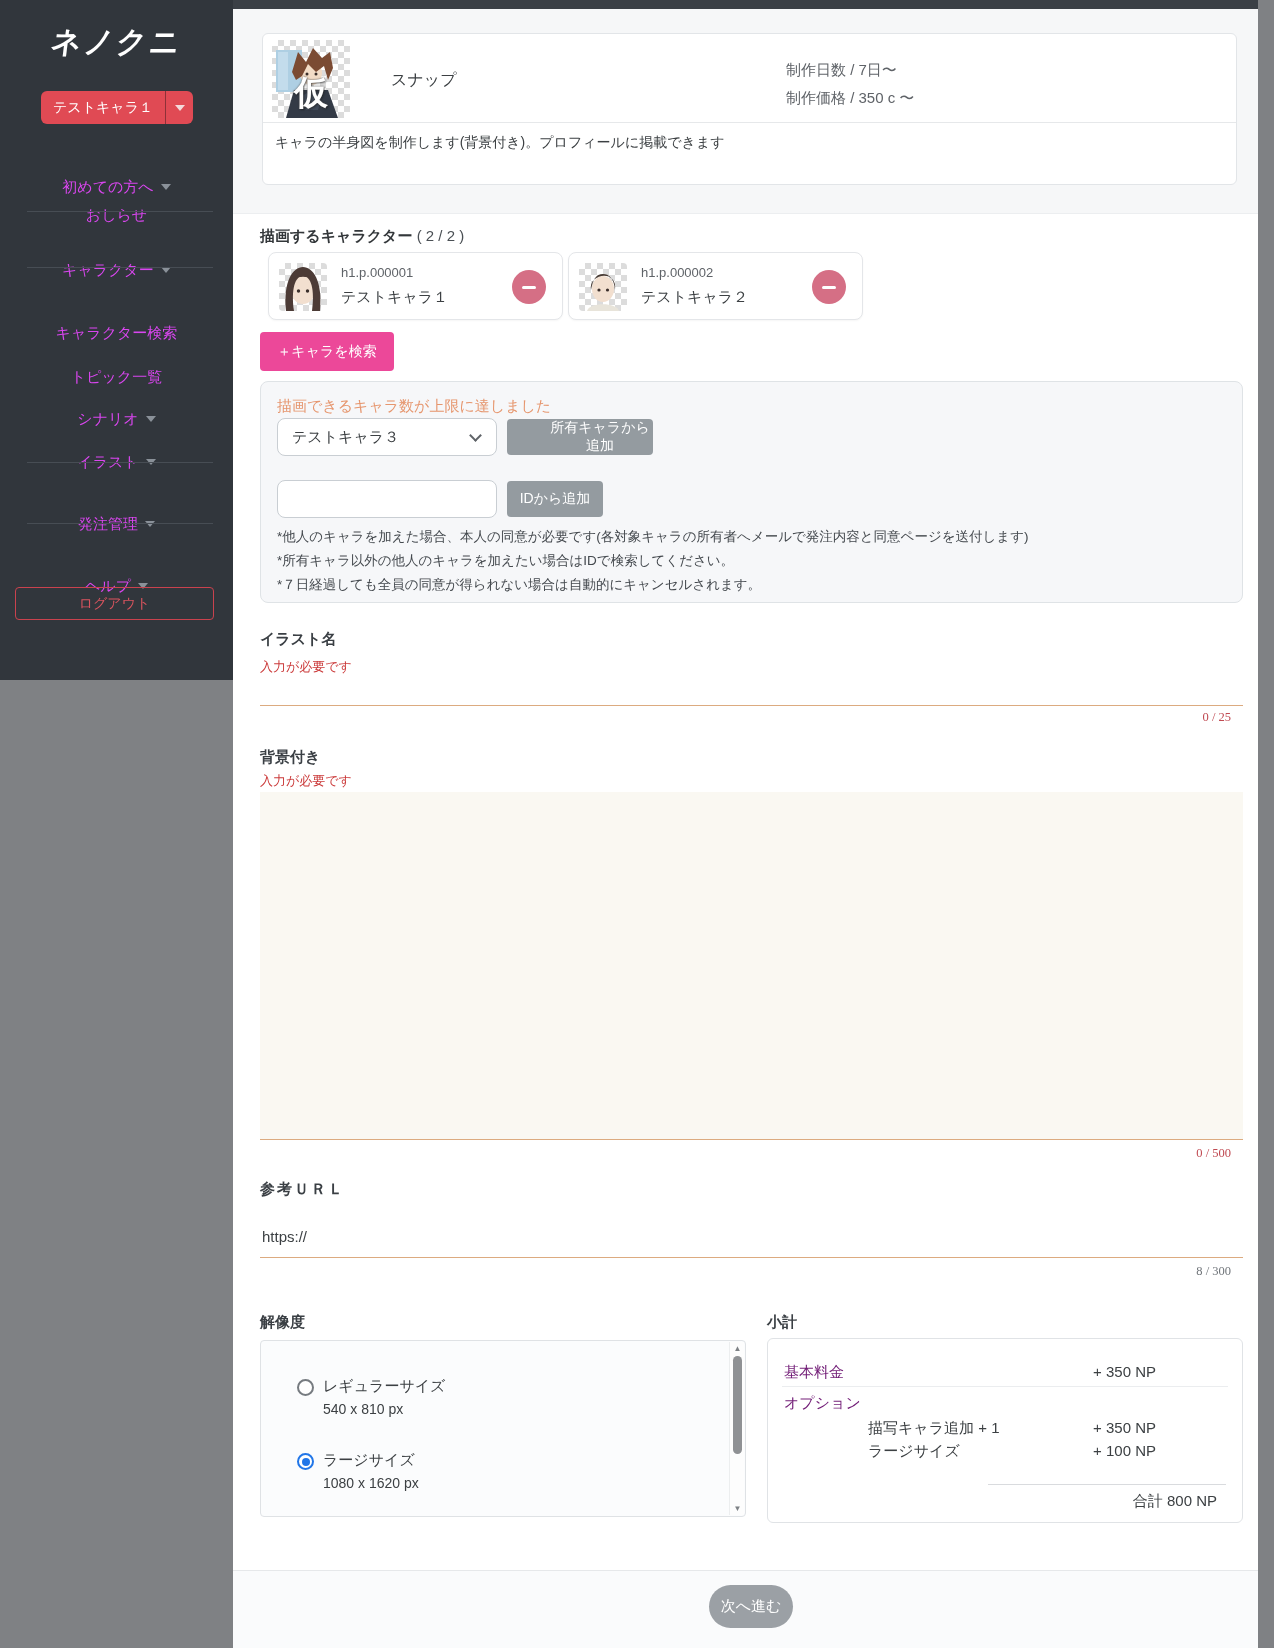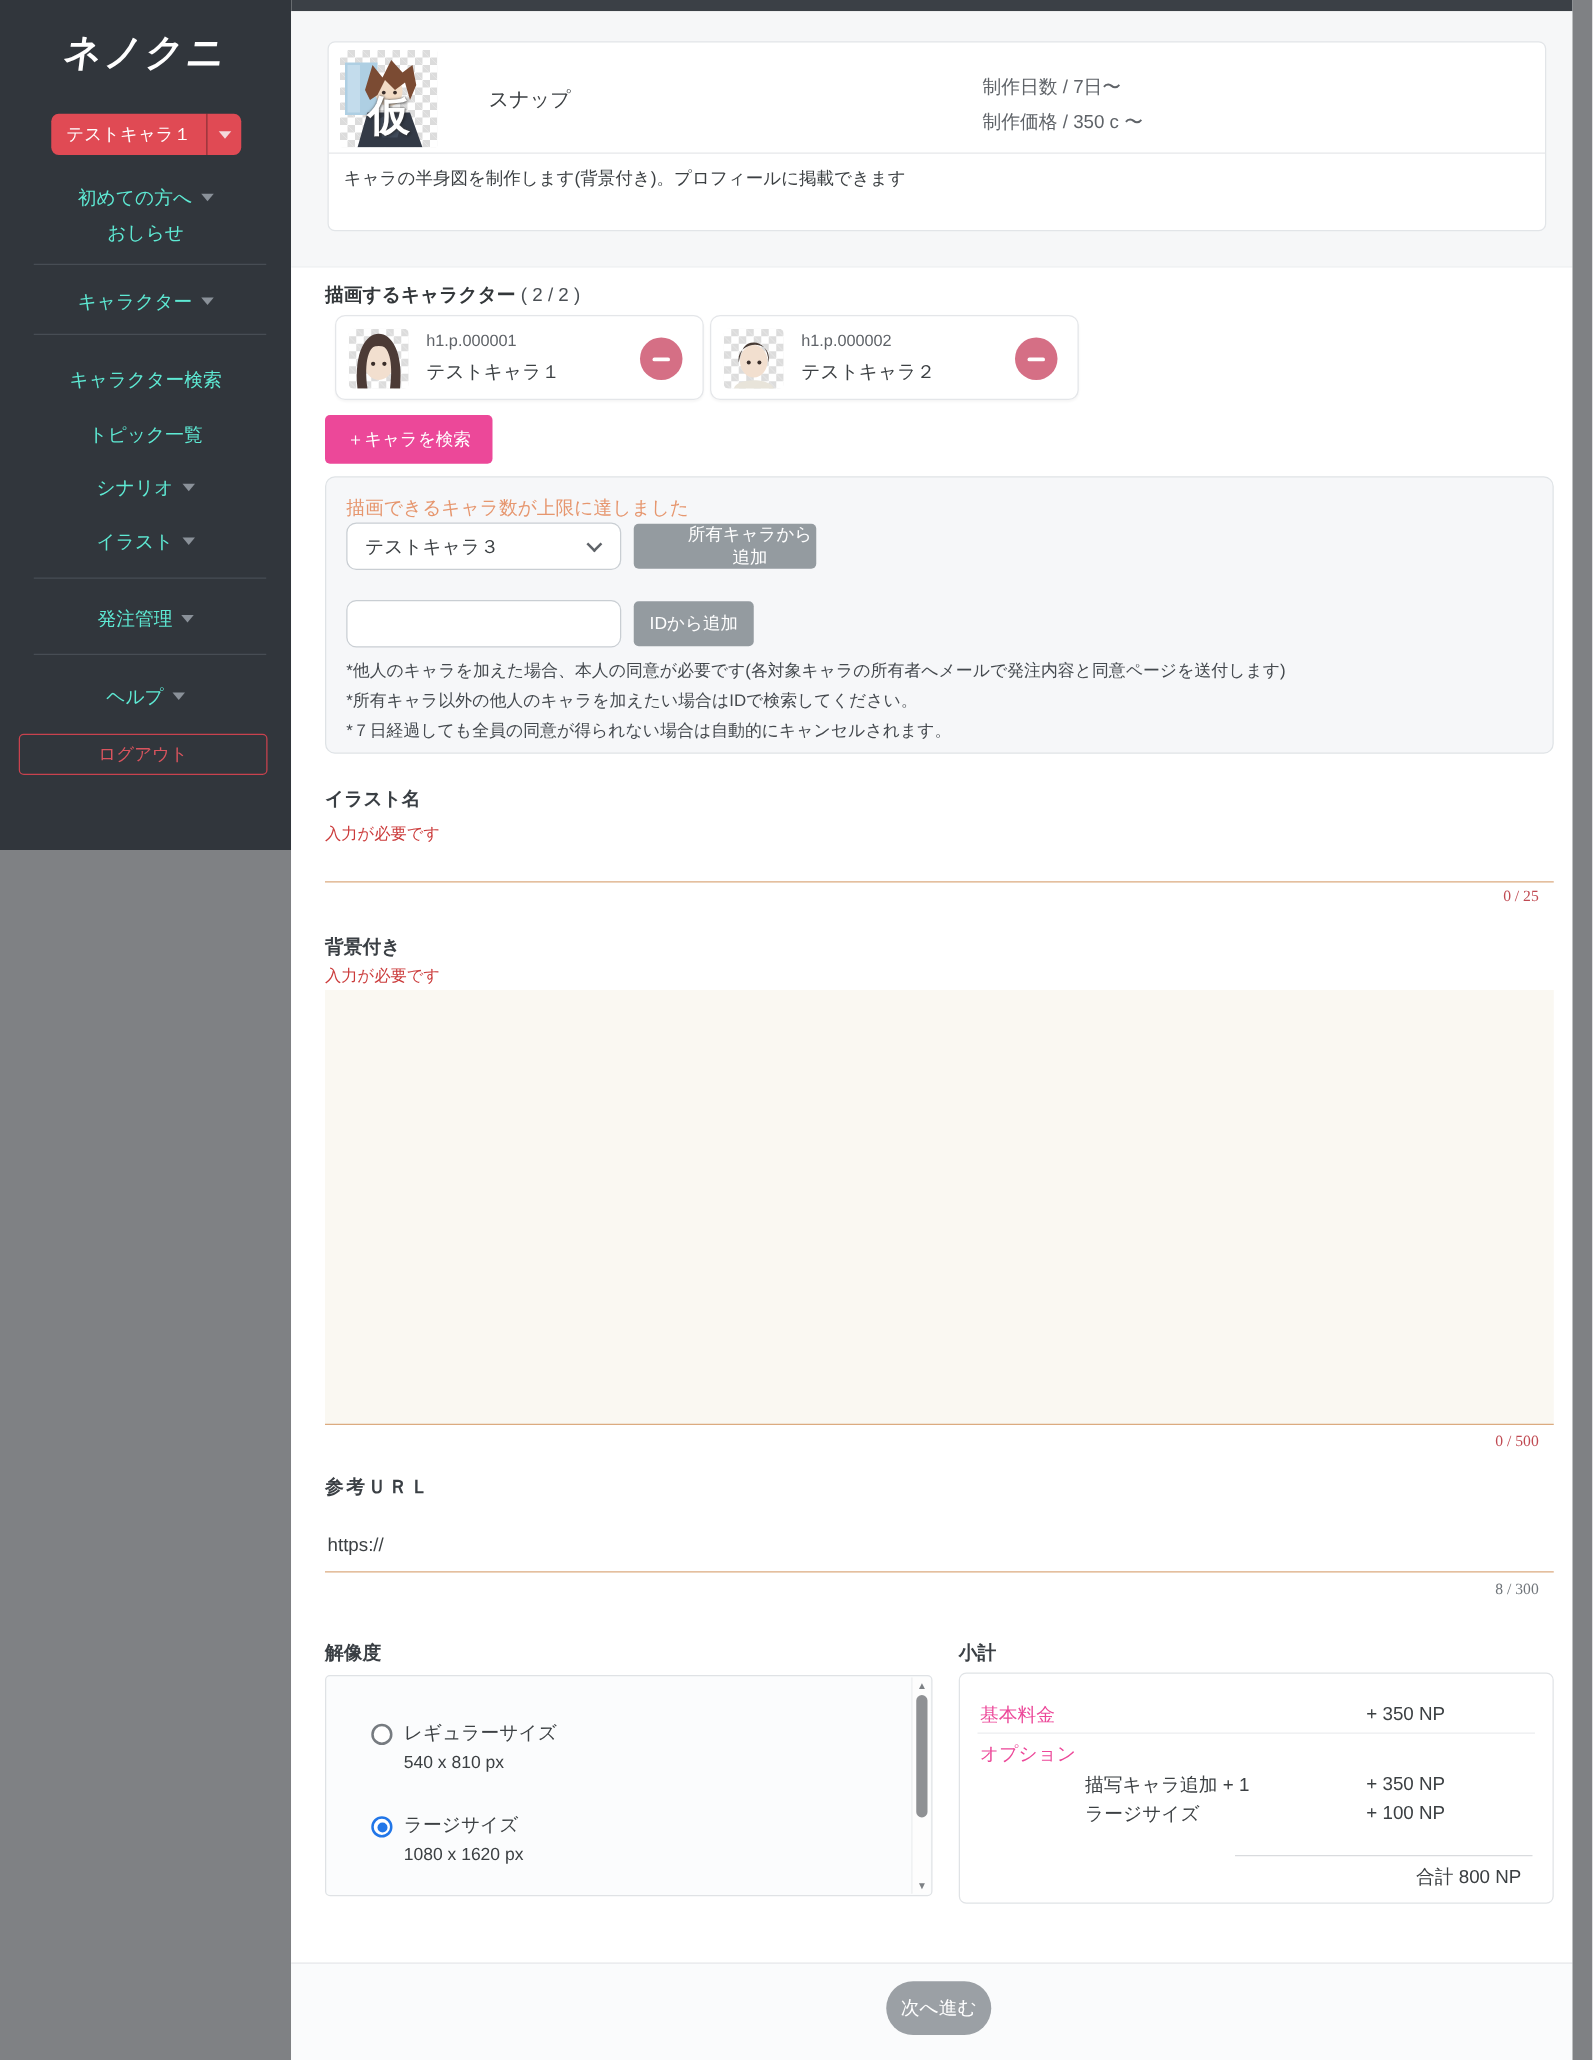--- a/index.html
+++ b/index.html
@@ -13,22 +13,22 @@
   .logo { position:absolute; left:0; top:22px; width:233px; text-align:center; color:#ffffff;
           font-size:30px; font-weight:800; letter-spacing:2px; transform:skewX(-7deg); }
   .acct { position:absolute; left:41px; top:91px; width:152px; height:33px; background:#e04a54;
           border-radius:6px; display:flex; align-items:center; color:#fff; font-size:14px; }
   .acct-label { flex:1; text-align:center; }
   .acct-caret { width:28px; height:100%; border-left:1px solid rgba(40,20,22,.45);
                 display:flex; align-items:center; justify-content:center; }
   .tri { display:inline-block; width:0; height:0; border-left:5px solid transparent;
          border-right:5px solid transparent; border-top:6px solid #8a9199; margin-left:7px; vertical-align:2px; }
   .tri.white { border-top-color:#f4d9db; margin-left:0; }
-  .mi { position:absolute; left:0; width:233px; text-align:center; color:#5eead4; font-size:15px;
-        height:20px; line-height:20px; cursor:pointer; }
+  .mi { position:absolute; left:0; width:233px; text-align:center; color:#d946ef; font-size:15px;
+        height:20px; line-height:20px; cursor:pointer;margin-top:28px; }
   .sep { position:absolute; left:27px; width:186px; border-top:1px solid #474d54; }
   .logout { position:absolute; left:15px; top:587px; width:199px; height:33px; background:transparent;
             border:1px solid #c9424e; border-radius:4px; color:#d9545e; font-size:14px;
             font-family:inherit; cursor:pointer; }
 
   
   #main { position:absolute; left:233px; top:0; width:1025px; height:1648px; background:#ffffff; }
   .topstrip { position:absolute; left:0; top:0; width:1025px; height:9px; background:#3b4046; }
   .head-band { position:absolute; left:0; top:9px; width:1025px; height:204px; background:#f6f7f8; }
   .form-panel { position:absolute; left:0; top:213px; width:1025px; height:1357px; background:#ffffff;
@@ -102,21 +102,21 @@
   .radio-size { position:absolute; left:62px; font-size:14px; color:#3c4043; }
   .scrollbar { position:absolute; right:1px; top:1px; width:15px; height:173px; background:#fdfdfd;
                border-left:1px solid #eceeef; }
   .sb-arrow { position:absolute; left:0; width:15px; text-align:center; font-size:8px; color:#7d8185; cursor:pointer; }
   .sb-thumb { position:absolute; left:3px; top:14px; width:9px; height:98px; background:#8f9194;
               border-radius:5px; cursor:grab; }
 
   
   .sub-box { position:absolute; left:534px; top:1338px; width:476px; height:185px; background:#fff;
              border:1px solid #e0e3e6; border-radius:6px; }
-  .sub-row-label { position:absolute; left:16px; font-size:15px; color:#ec4899; }
+  .sub-row-label { position:absolute; left:16px; font-size:15px; color:#701a75; }
   .sub-row-value { position:absolute; right:86px; font-size:15px; color:#3c4043; }
   .sub-opt-name { position:absolute; left:100px; font-size:15px; color:#3c4043; }
   .sub-div1 { position:absolute; left:14px; right:14px; top:47px; border-top:1px solid #ebedef; }
   .sub-div2 { position:absolute; left:220px; right:16px; top:145px; border-top:1px solid #d9dbde; }
   .sub-total { position:absolute; right:25px; top:153px; font-size:15px; color:#3c4043; }
 
   .next-btn { position:absolute; left:476px; top:1585px; width:84px; height:43px; background:#9ba0a5;
               border:none; border-radius:22px; color:#fff; font-size:15px; font-family:inherit; cursor:pointer; }
 </style>
 </head>

